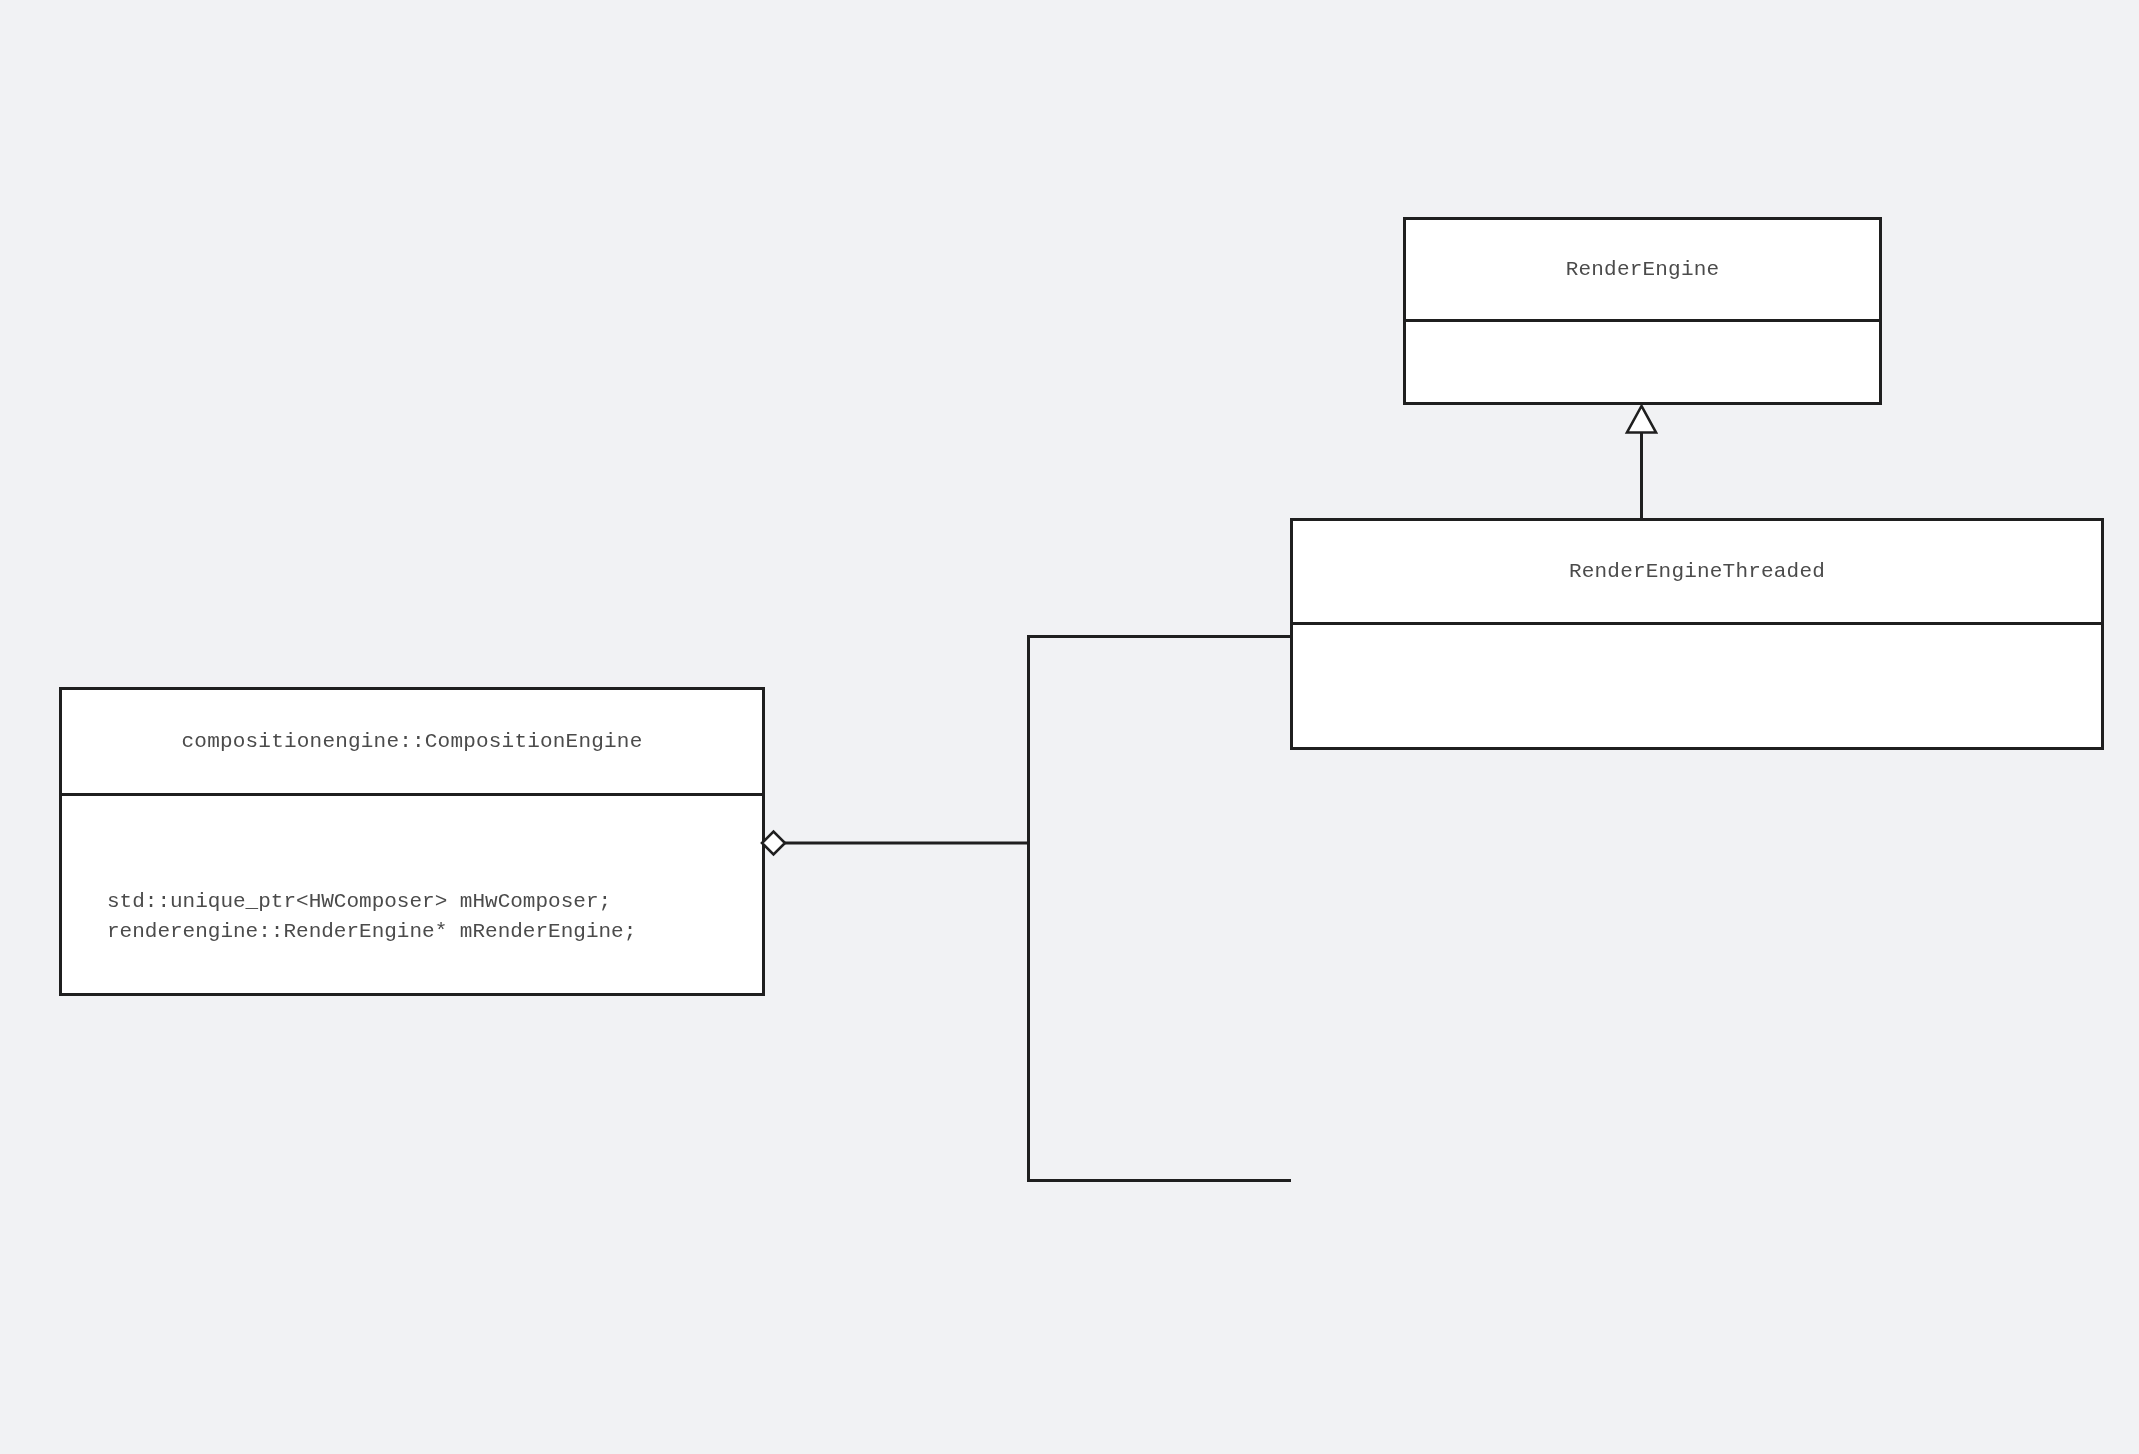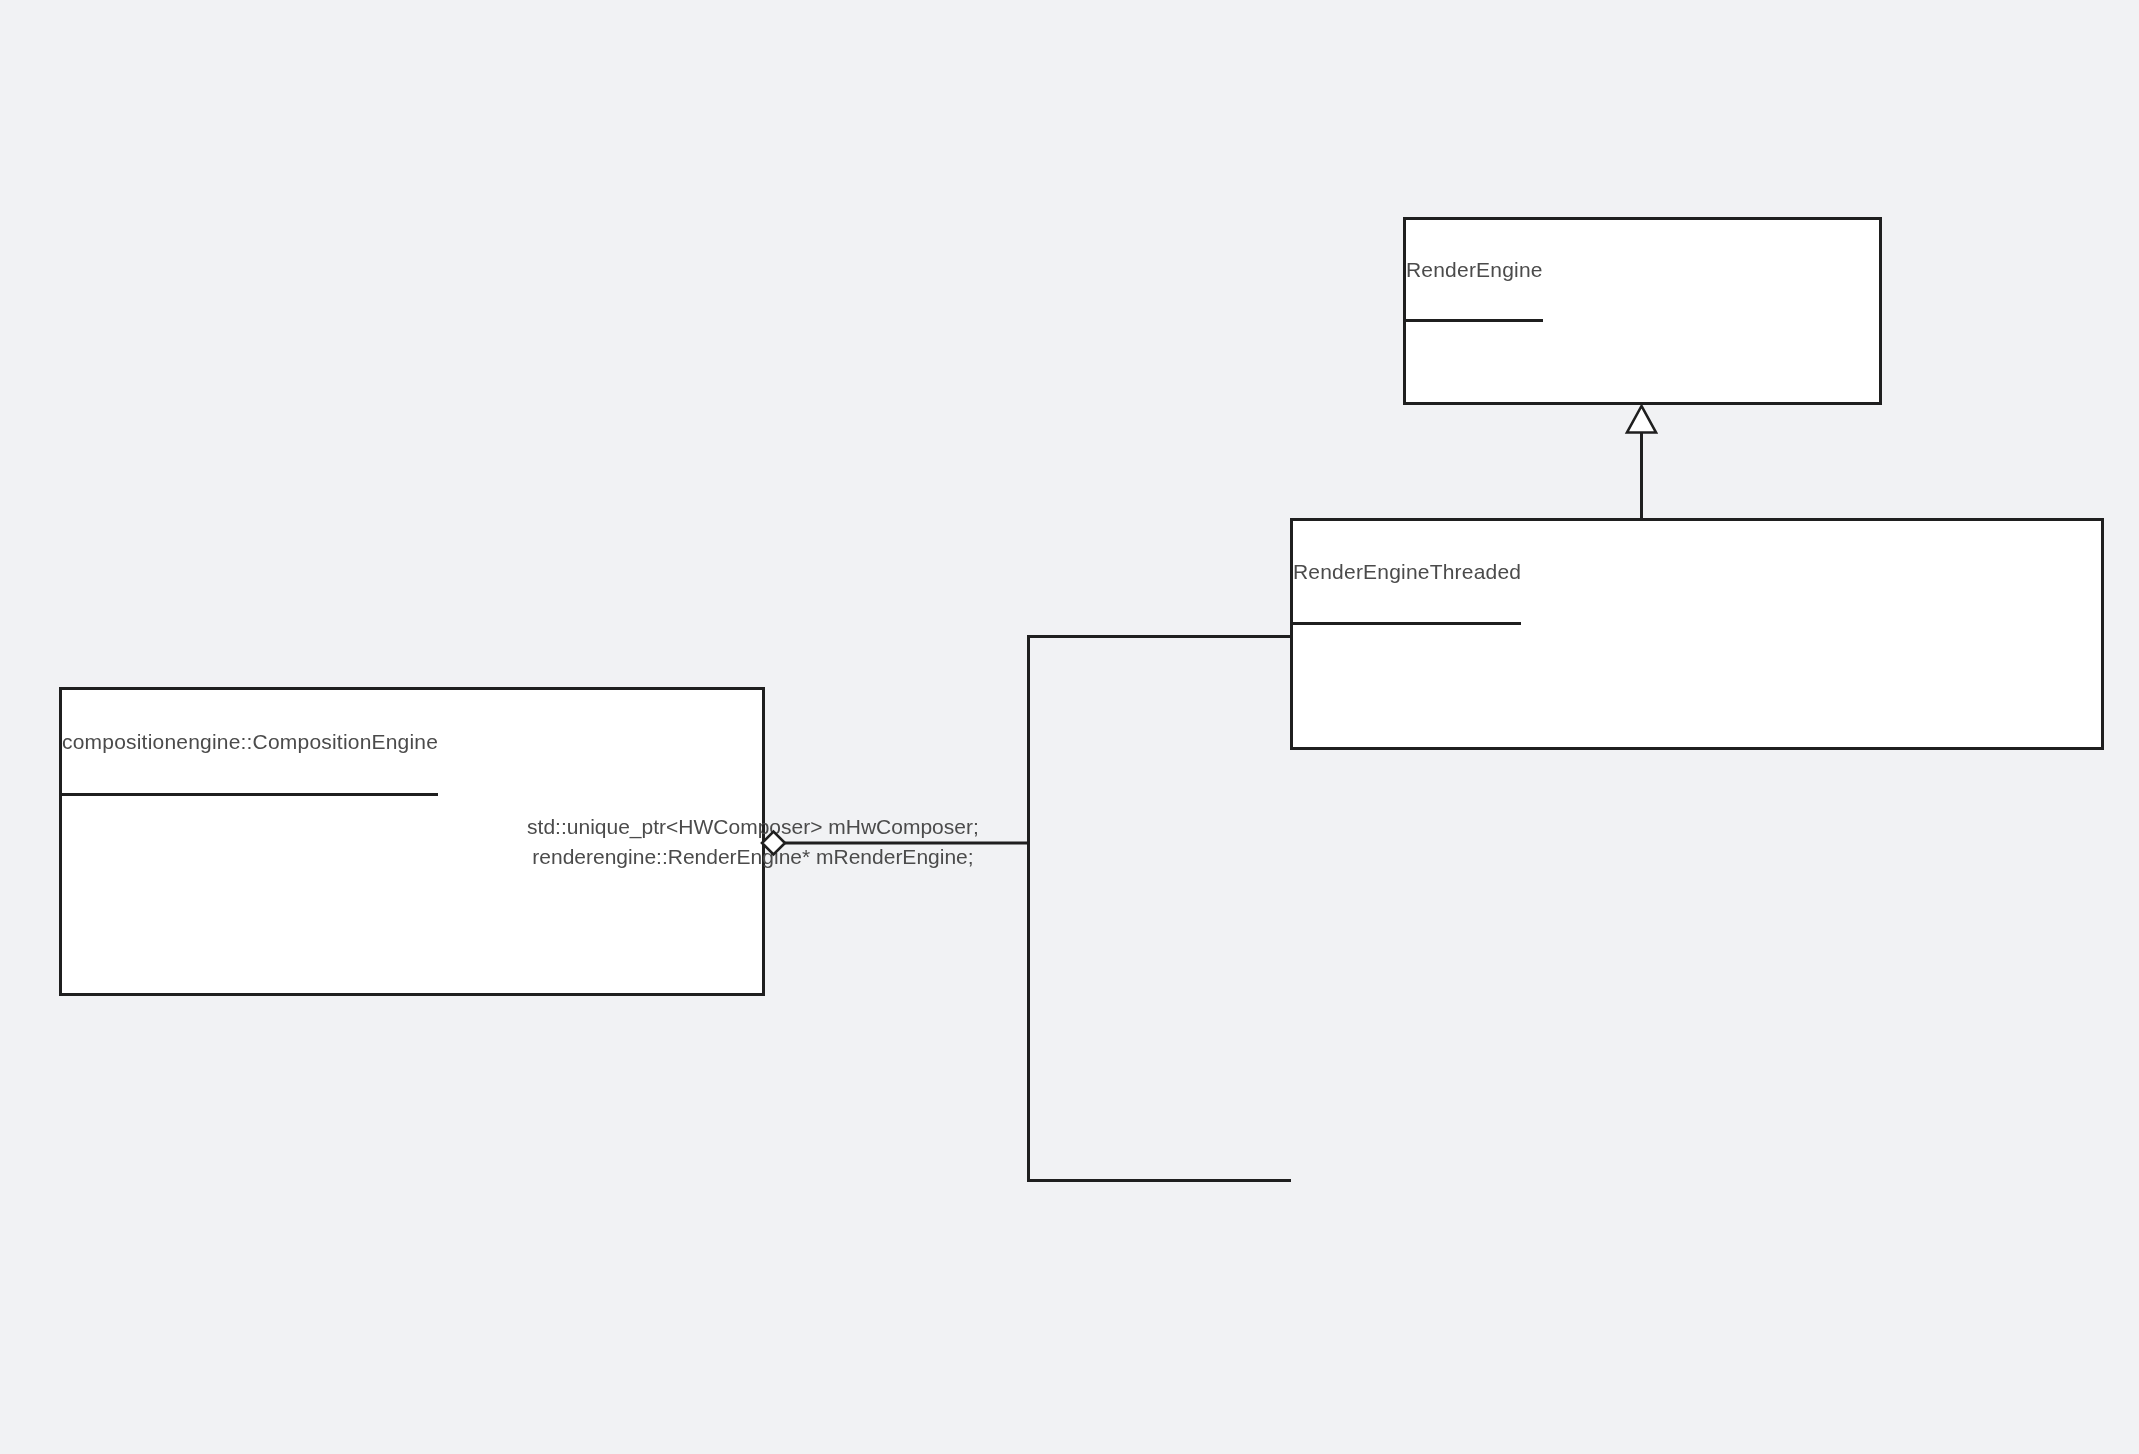--- a/index.html
+++ b/index.html
@@ -20,21 +20,22 @@
     background:var(--bg);
     overflow:hidden;
   }
   
   .uml-class{
     position:absolute;
     box-sizing:border-box;
     background:var(--fill);
     border:3px solid var(--stroke);
     display:flex;
-    flex-direction:row;
+    flex-direction:column;
+    font-family:Liberation Mono, monospace;
   }
   .uml-title{
     box-sizing:border-box;
     border-bottom:3px solid var(--stroke);
     display:flex;
     align-items:center;
     justify-content:center;
     color:var(--text);
     font-size:21px;
     letter-spacing:0.2px;
@@ -44,21 +45,20 @@
     flex:1;
     display:flex;
     flex-direction:column;
     justify-content:center;
     padding-left:45px;
     padding-right:12px;
     color:var(--text);
     font-size:21px;
     line-height:30px;
     white-space:nowrap;
-    text-align:center;
   }
   
   #class-render-engine         {left:1403px; top:217px;  width:479px; height:188px;}
   #class-render-engine         .uml-title{height:102px;}
   #class-render-engine-threaded{left:1290px; top:518px;  width:814px; height:232px;}
   #class-render-engine-threaded .uml-title{height:104px;}
   #class-composition-engine    {left:59px;   top:687px;  width:706px; height:309px;gap:44px;}
   #class-composition-engine    .uml-title{height:106px;}
   #class-hw-composer           {left:1290px; top:1036px; width:705px; height:291px;}
   #class-hw-composer           .uml-title{height:104px;}

